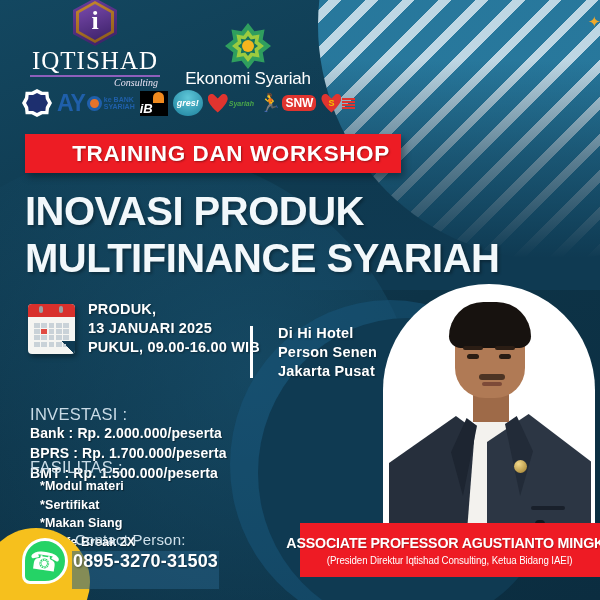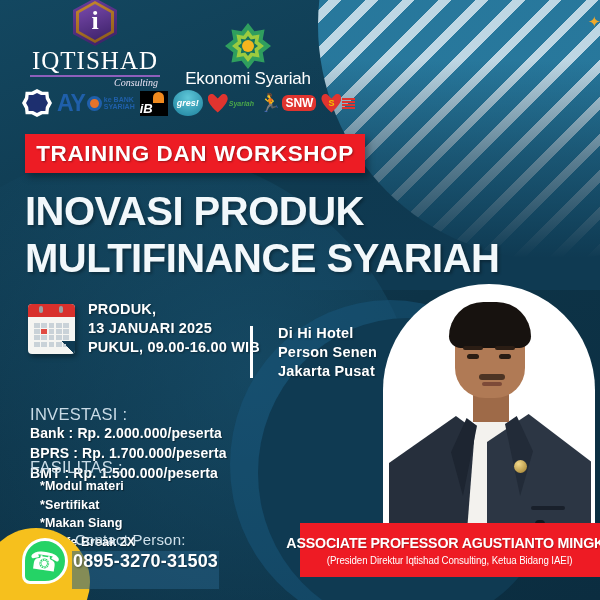--- a/index.html
+++ b/index.html
@@ -264,20 +264,21 @@
     position: absolute;
     left: 25px;
     top: 134px;
     width: 340px;
     height: 39px;
     background: #ed1c24;
     display: flex;
     align-items: center;
     justify-content: center;
     box-shadow: 3px 4px 7px rgba(0,0,0,0.35);
+    padding-left: 36px;
   }
   .red-banner span {
     color: #ffffff;
     font-size: 22.5px;
     font-weight: 700;
     letter-spacing: 0.6px;
     text-shadow: 1px 1px 2px rgba(0,0,0,0.35);
   }
 
   

